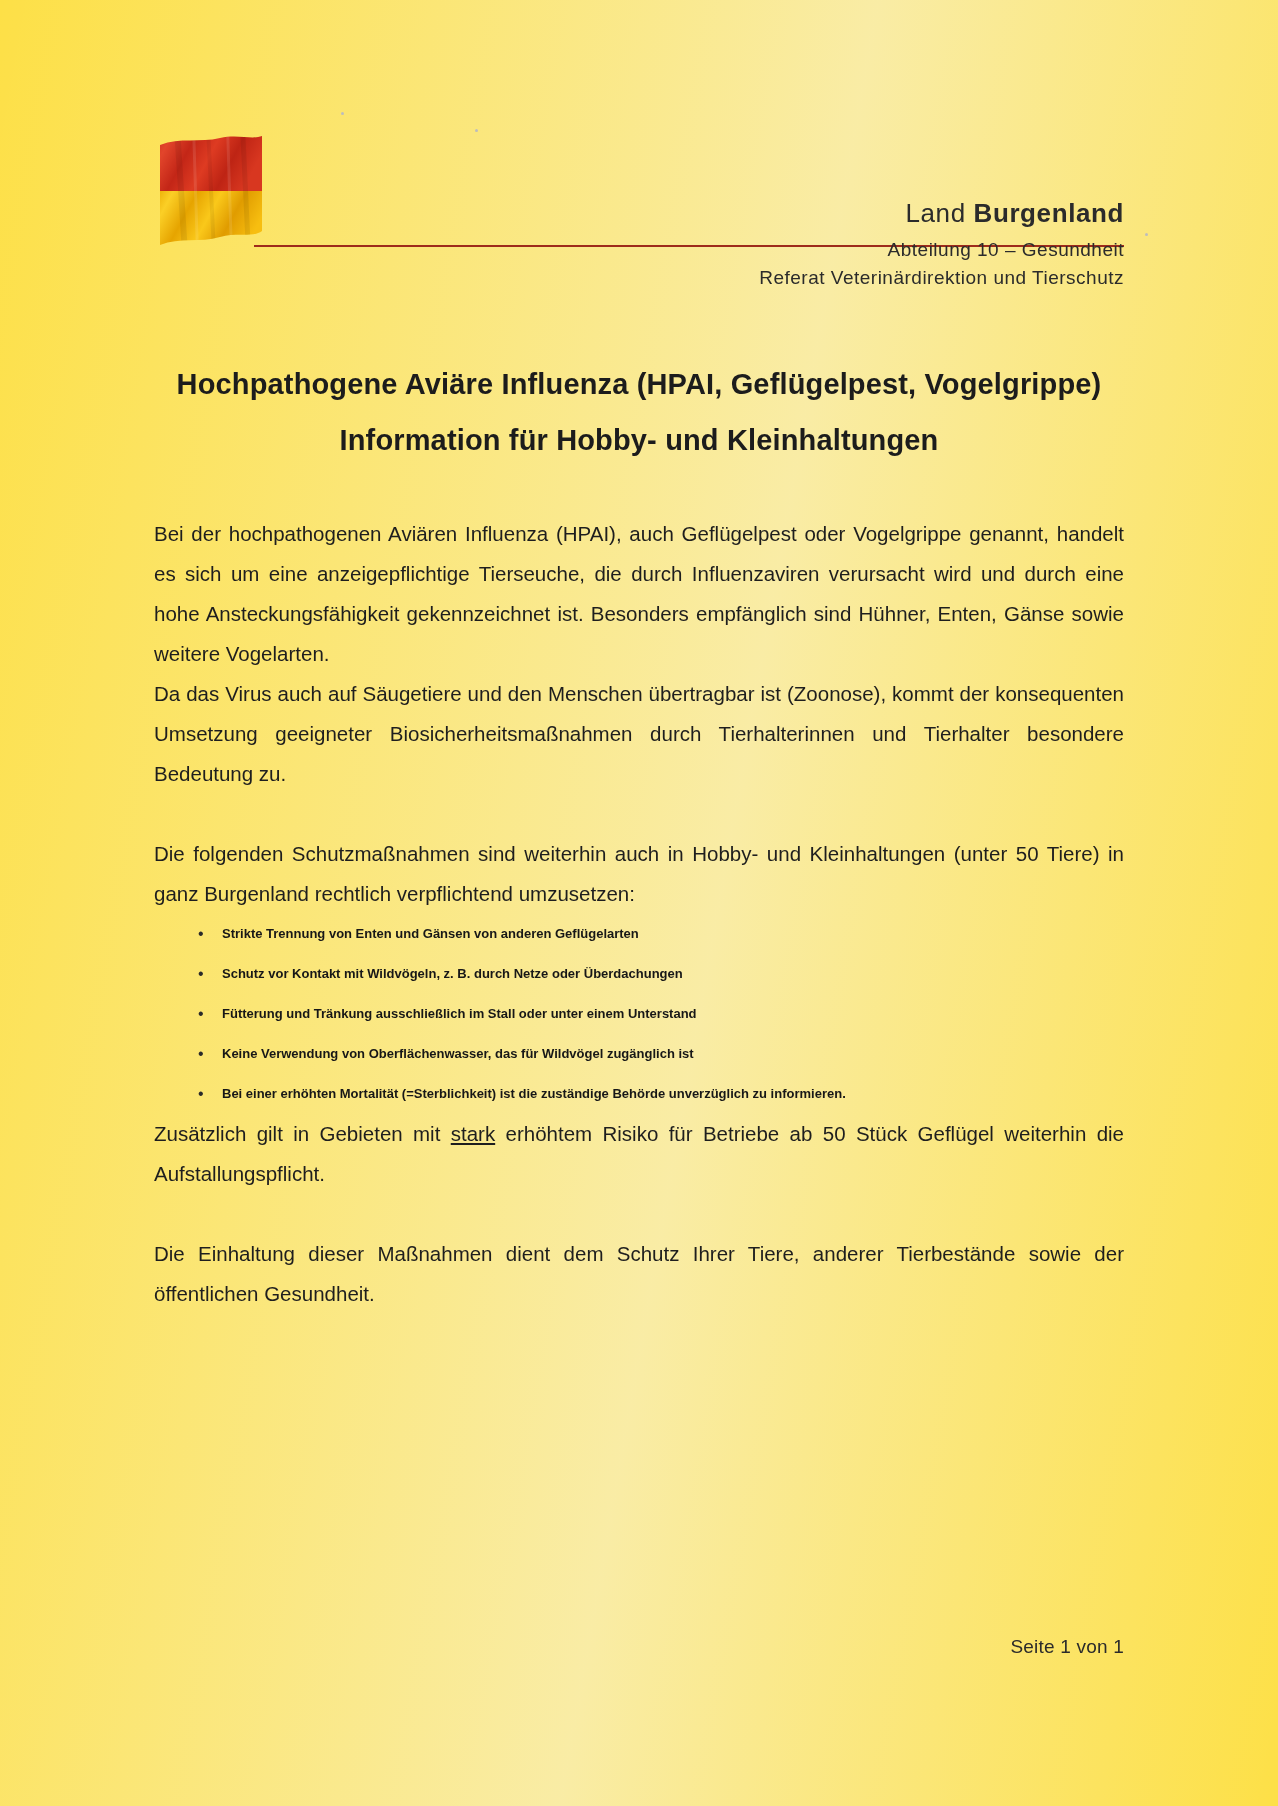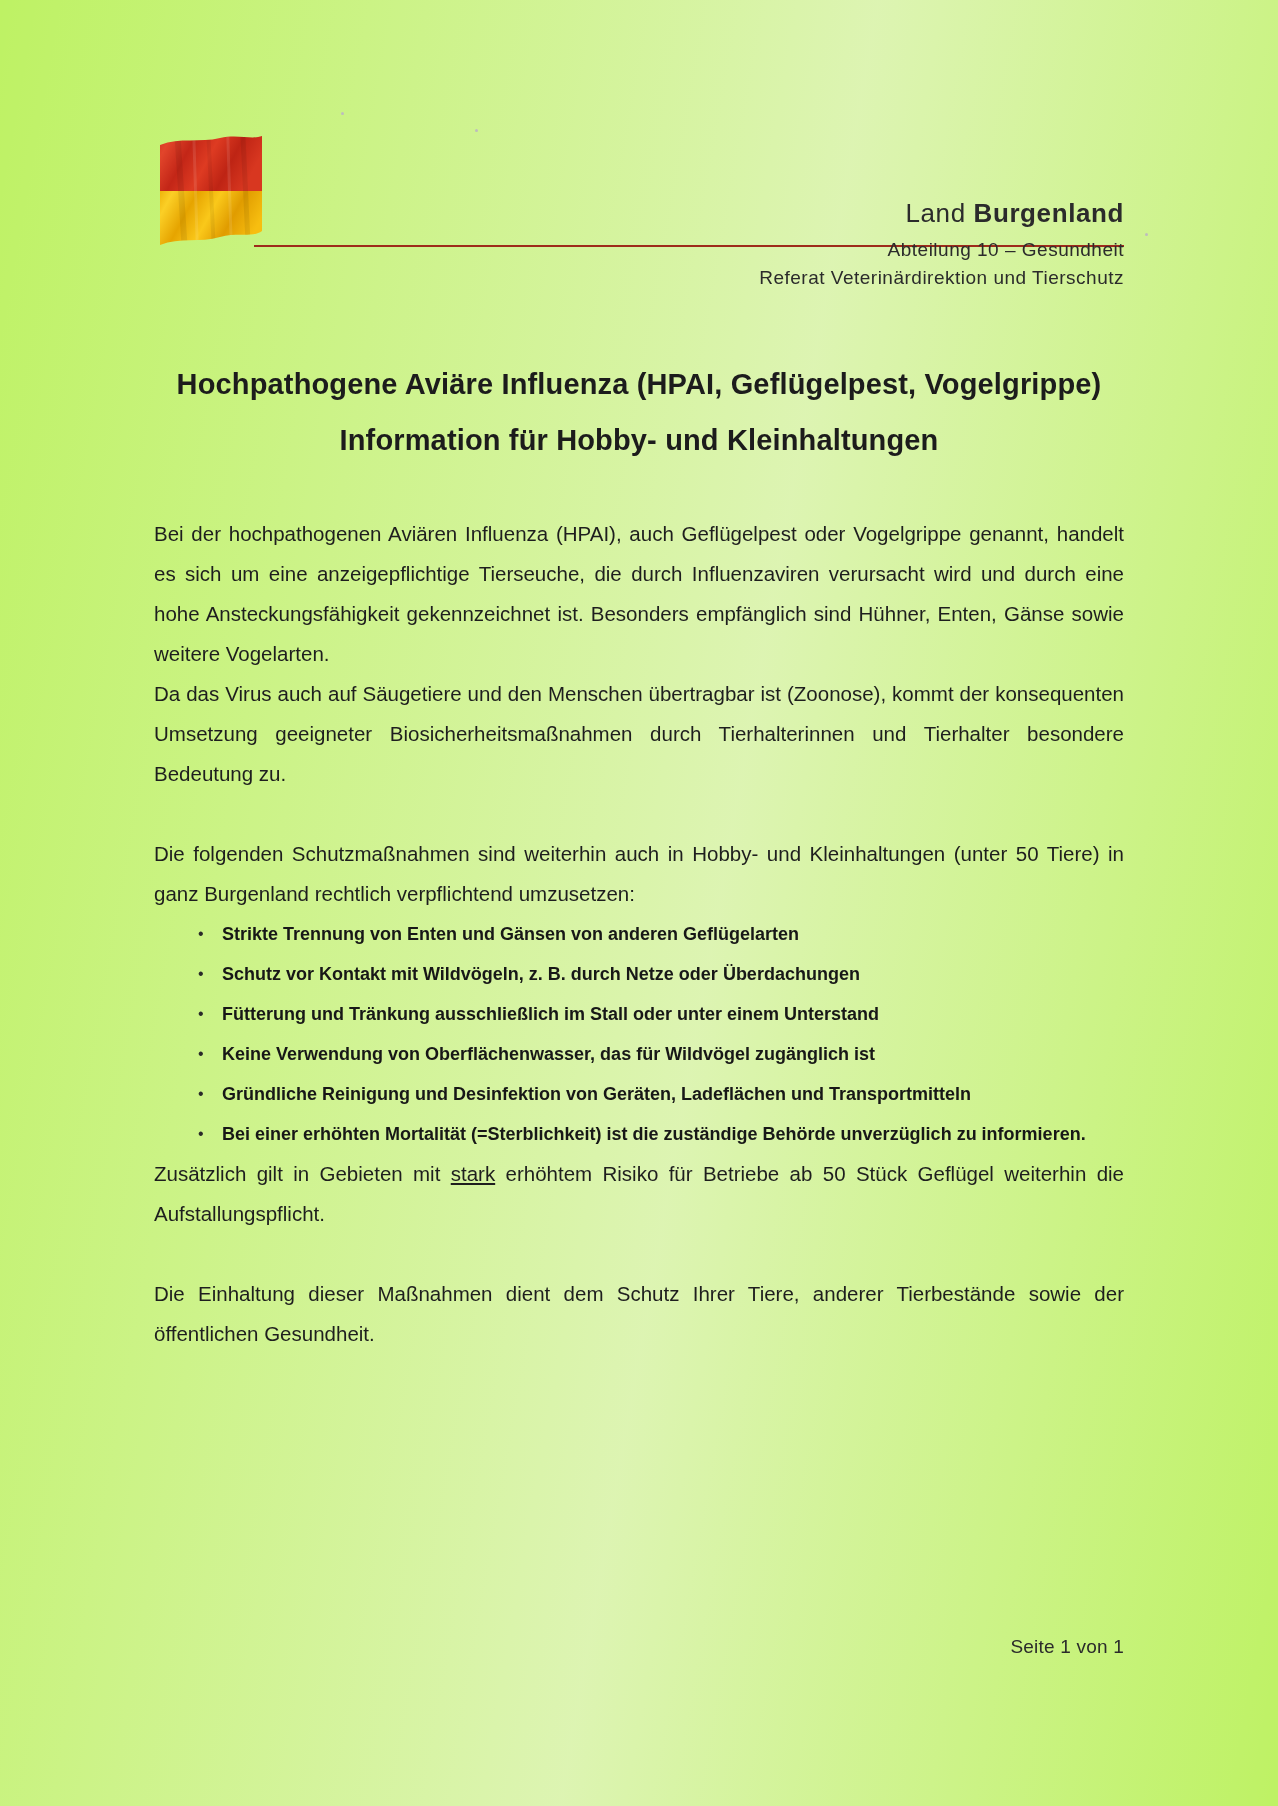--- a/index.html
+++ b/index.html
@@ -12,21 +12,21 @@
   body {
     font-family: "Liberation Sans", sans-serif;
     color: #1a1a1a;
   }
 
   .page {
     position: relative;
     width: 1278px;
     height: 1806px;
     margin: 0 auto;
-    background: #bef264;
+    background: #fde047;
     overflow: hidden;
     box-sizing: border-box;
   }
 
   
   .paper-tint {
     position: absolute;
     inset: 0;
     background:
       linear-gradient(100deg, rgba(250,250,248,0.0) 0%, rgba(246,246,242,0.55) 55%, rgba(252,252,250,0.0) 100%);
@@ -148,21 +148,21 @@
   ul.measures {
     margin: 0;
     padding: 0;
     list-style: none;
   }
 
   ul.measures li {
     position: relative;
     margin: 0 0 0 0;
     padding-left: 68px;
-    font-size: 18px;
+    font-size: 13px;
     line-height: 40px;
     font-weight: bold;
     color: #171717;
     text-align: justify;
     text-justify: inter-word;
   }
 
   ul.measures li::before {
     content: "\2022";
     position: absolute;
@@ -265,21 +265,20 @@
 
       <div style="height:40px;"></div>
 
       <p class="para">Die folgenden Schutzmaßnahmen sind weiterhin auch in Hobby- und Kleinhaltungen (unter 50 Tiere) in ganz Burgenland rechtlich verpflichtend umzusetzen:</p>
 
       <ul class="measures">
         <li>Strikte Trennung von Enten und Gänsen von anderen Geflügelarten</li>
         <li>Schutz vor Kontakt mit Wildvögeln, z. B. durch Netze oder Überdachungen</li>
         <li>Fütterung und Tränkung ausschließlich im Stall oder unter einem Unterstand</li>
         <li>Keine Verwendung von Oberflächenwasser, das für Wildvögel zugänglich ist</li>
-        <li>Gründliche Reinigung und Desinfektion von Geräten, Ladeflächen und Transportmitteln</li>
         <li>Bei einer erhöhten Mortalität (=Sterblichkeit) ist die zuständige Behörde unverzüglich zu informieren.</li>
       </ul>
 
       <p class="para"><span>Zusätzlich gilt in Gebieten mit </span><u class="emph">stark</u><span> erhöhtem Risiko für Betriebe ab 50 Stück Geflügel weiterhin die Aufstallungspflicht.</span></p>
 
       <div style="height:40px;"></div>
 
       <p class="para">Die Einhaltung dieser Maßnahmen dient dem Schutz Ihrer Tiere, anderer Tierbestände sowie der öffentlichen Gesundheit.</p>
     </div>
 

